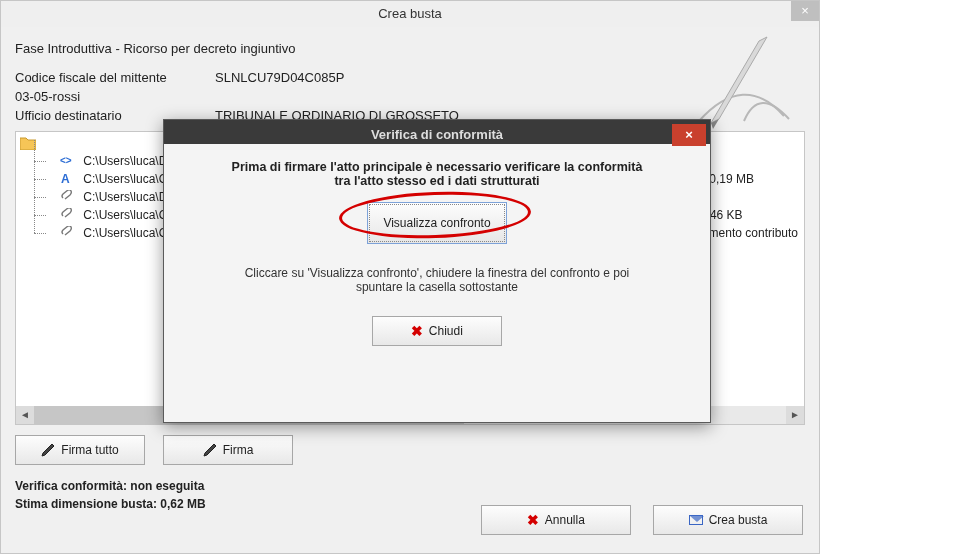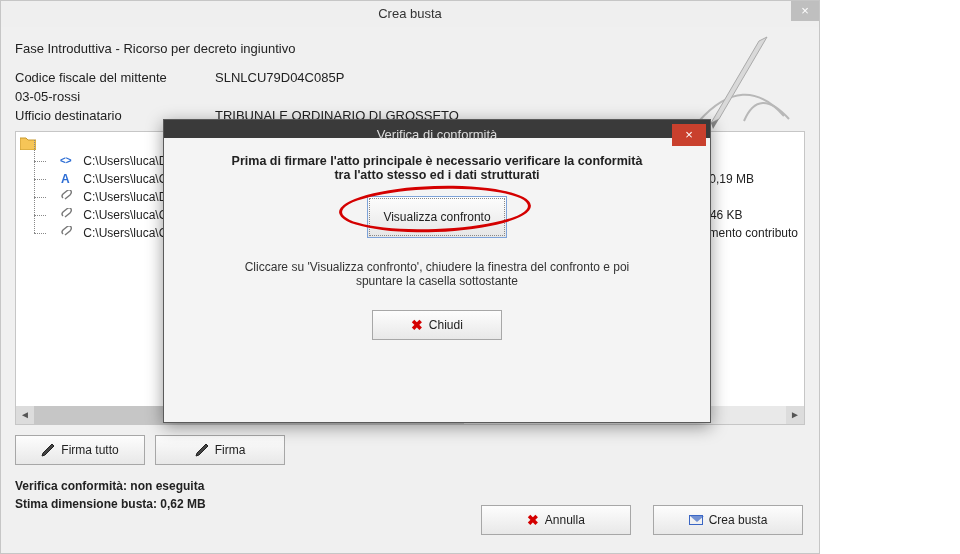--- a/index.html
+++ b/index.html
@@ -18,35 +18,35 @@
   .tree-row { height: 18px; line-height: 18px; white-space: nowrap; position: relative; padding-left: 16px; }
   .tree-row::before { content: ""; position: absolute; left: -10px; top: 9px; width: 12px; border-top: 1px dotted #888; }
   .tree::before { content: ""; position: absolute; left: -10px; top: -12px; bottom: 9px; border-left: 1px dotted #888; }
   .ficon { display: inline-block; width: 14px; height: 12px; margin-right: 6px; vertical-align: -1px; }
   .right-frag { position: absolute; right: 6px; top: 20px; font-size: 12px; color: #222; text-align: left; }
   .right-frag div { height: 18px; line-height: 18px; white-space: nowrap; }
   .hscroll { position: absolute; left: 0; right: 0; bottom: 0; height: 18px; background: #efefef; display: flex; align-items: center; }
   .hscroll .arrow { width: 18px; height: 18px; background: #dcdcdc; text-align: center; font-size: 10px; line-height: 18px; color: #555; }
   .hscroll .track { flex: 1; height: 18px; background: #e9e9e9; position: relative; }
   .hscroll .thumb { position: absolute; left: 0; top: 0; height: 18px; width: 430px; background: #c6c6c6; }
-  .bottom-buttons { margin-top: 10px; display: flex; gap: 10px; }
+  .bottom-buttons { margin-top: 10px; display: flex; gap: 18px; }
   .btn { height: 30px; background: linear-gradient(#fdfdfd,#e8e8e8); border: 1px solid #a7a7a7; font-size: 12px; color: #222; display: inline-flex; align-items: center; justify-content: center; gap: 6px; padding: 0 10px; cursor: default; }
   .btn.w130 { width: 130px; }
   .btn.w150 { width: 150px; }
   .status { margin-top: 14px; font-size: 12px; font-weight: bold; color: #222; }
   .status2 { margin-top: 4px; font-size: 12px; font-weight: bold; color: #222; }
   .footer-btns { position: absolute; right: 16px; bottom: 18px; display: flex; gap: 22px; }
   .pen-icon { width: 14px; height: 14px; }
   .x-icon { color: #d40000; font-weight: bold; font-size: 14px; }
   .mail-icon { width: 14px; height: 10px; border: 1px solid #3a66c4; position: relative; display: inline-block; }
   .mail-icon::before { content: ""; position: absolute; left: 0; top: 0; width: 0; height: 0; border-left: 7px solid transparent; border-right: 7px solid transparent; border-top: 6px solid #3a66c4; opacity: .7; }
 
   
   .modal { position: absolute; left: 162px; top: 118px; width: 548px; height: 304px; background: #f4f4f4; border: 1px solid #5a5a5a; box-shadow: 0 4px 16px rgba(0,0,0,.4); }
-  .modal-title { height: 18px; background: #3a3a3a; color: #ddd; font-size: 13px; text-align: center; line-height: 30px; position: relative; }
+  .modal-title { height: 24px; background: #3a3a3a; color: #ddd; font-size: 13px; text-align: center; line-height: 30px; position: relative; font-weight: bold; }
   .modal-title .mclose { position: absolute; right: 4px; top: 4px; width: 34px; height: 22px; background: #c9402d; color: #fff; font-size: 13px; line-height: 22px; text-align: center; }
   .modal-body { padding: 16px 20px 12px 20px; text-align: center; font-size: 12.5px; color: #222; }
   .modal-body .lead b { font-weight: bold; }
   .ellipse-wrap { position: relative; display: inline-block; margin: 14px 0 18px 0; }
   .ellipse { position: absolute; left: -28px; top: -10px; width: 192px; height: 46px; border: 3px solid #d40000; border-radius: 50%; transform: rotate(-2deg); pointer-events: none; }
   .vc-btn { width: 140px; height: 42px; background: linear-gradient(#fdfdfd,#e6e6e6); border: 1px solid #7da2d8; font-size: 12px; color: #222; outline: 1px dotted #888; outline-offset: -3px; }
   .hint { font-size: 12px; color: #333; margin: 4px 0 22px 0; }
   .chk-row { font-size: 12.5px; color: #222; display: flex; align-items: center; justify-content: center; gap: 6px; margin-bottom: 30px; }
   .chk { width: 14px; height: 14px; border: 1px solid #888; background: #fff; }
   .chiudi-btn { width: 130px; height: 30px; margin: 0 auto; }

